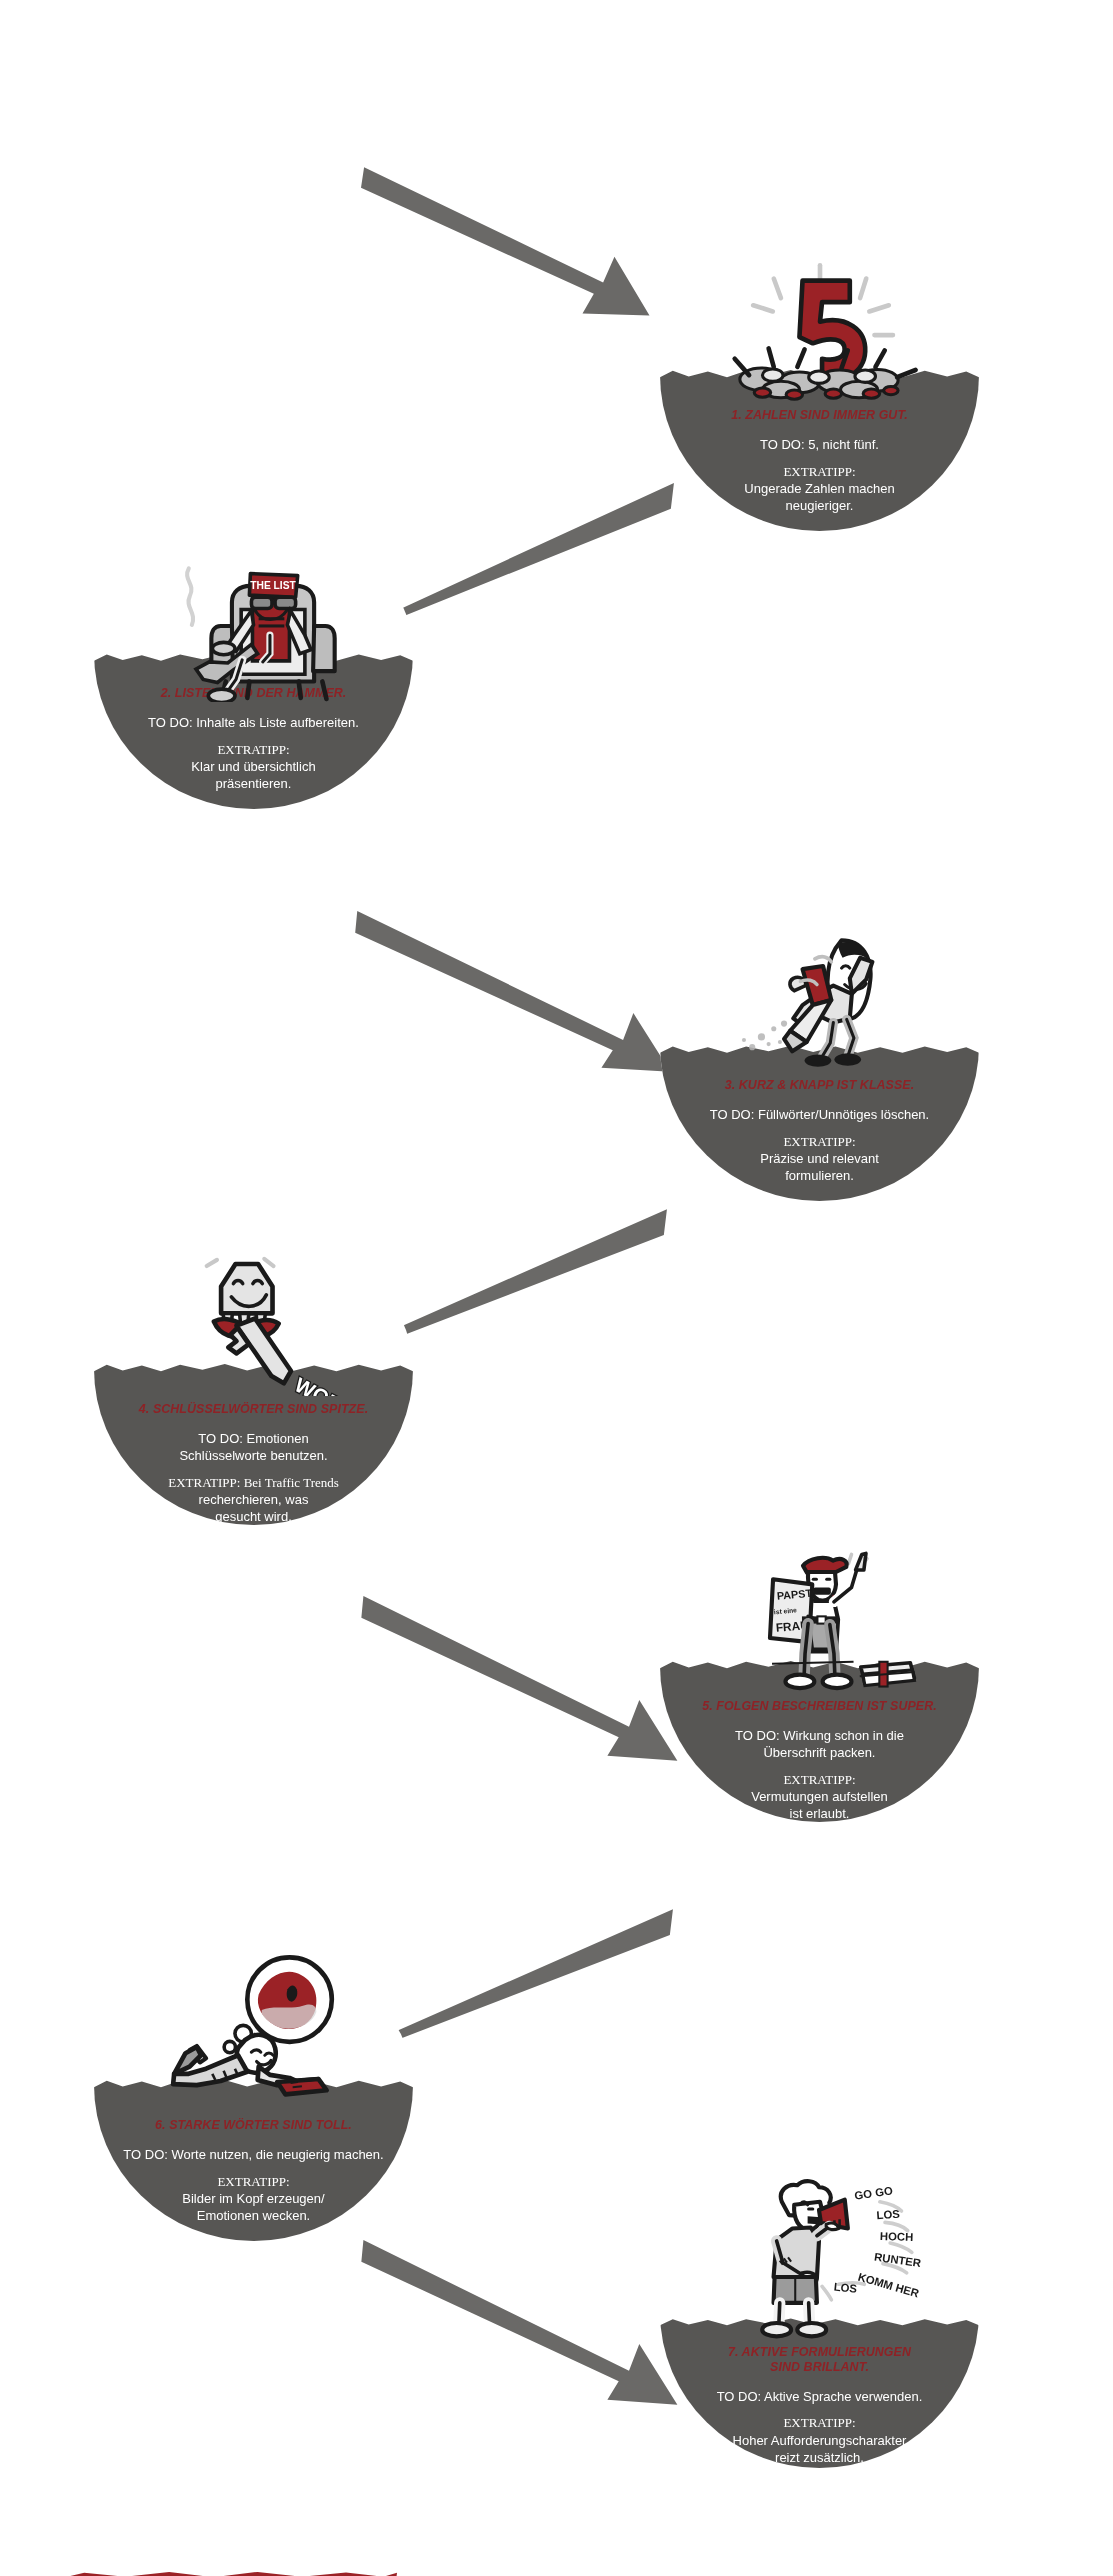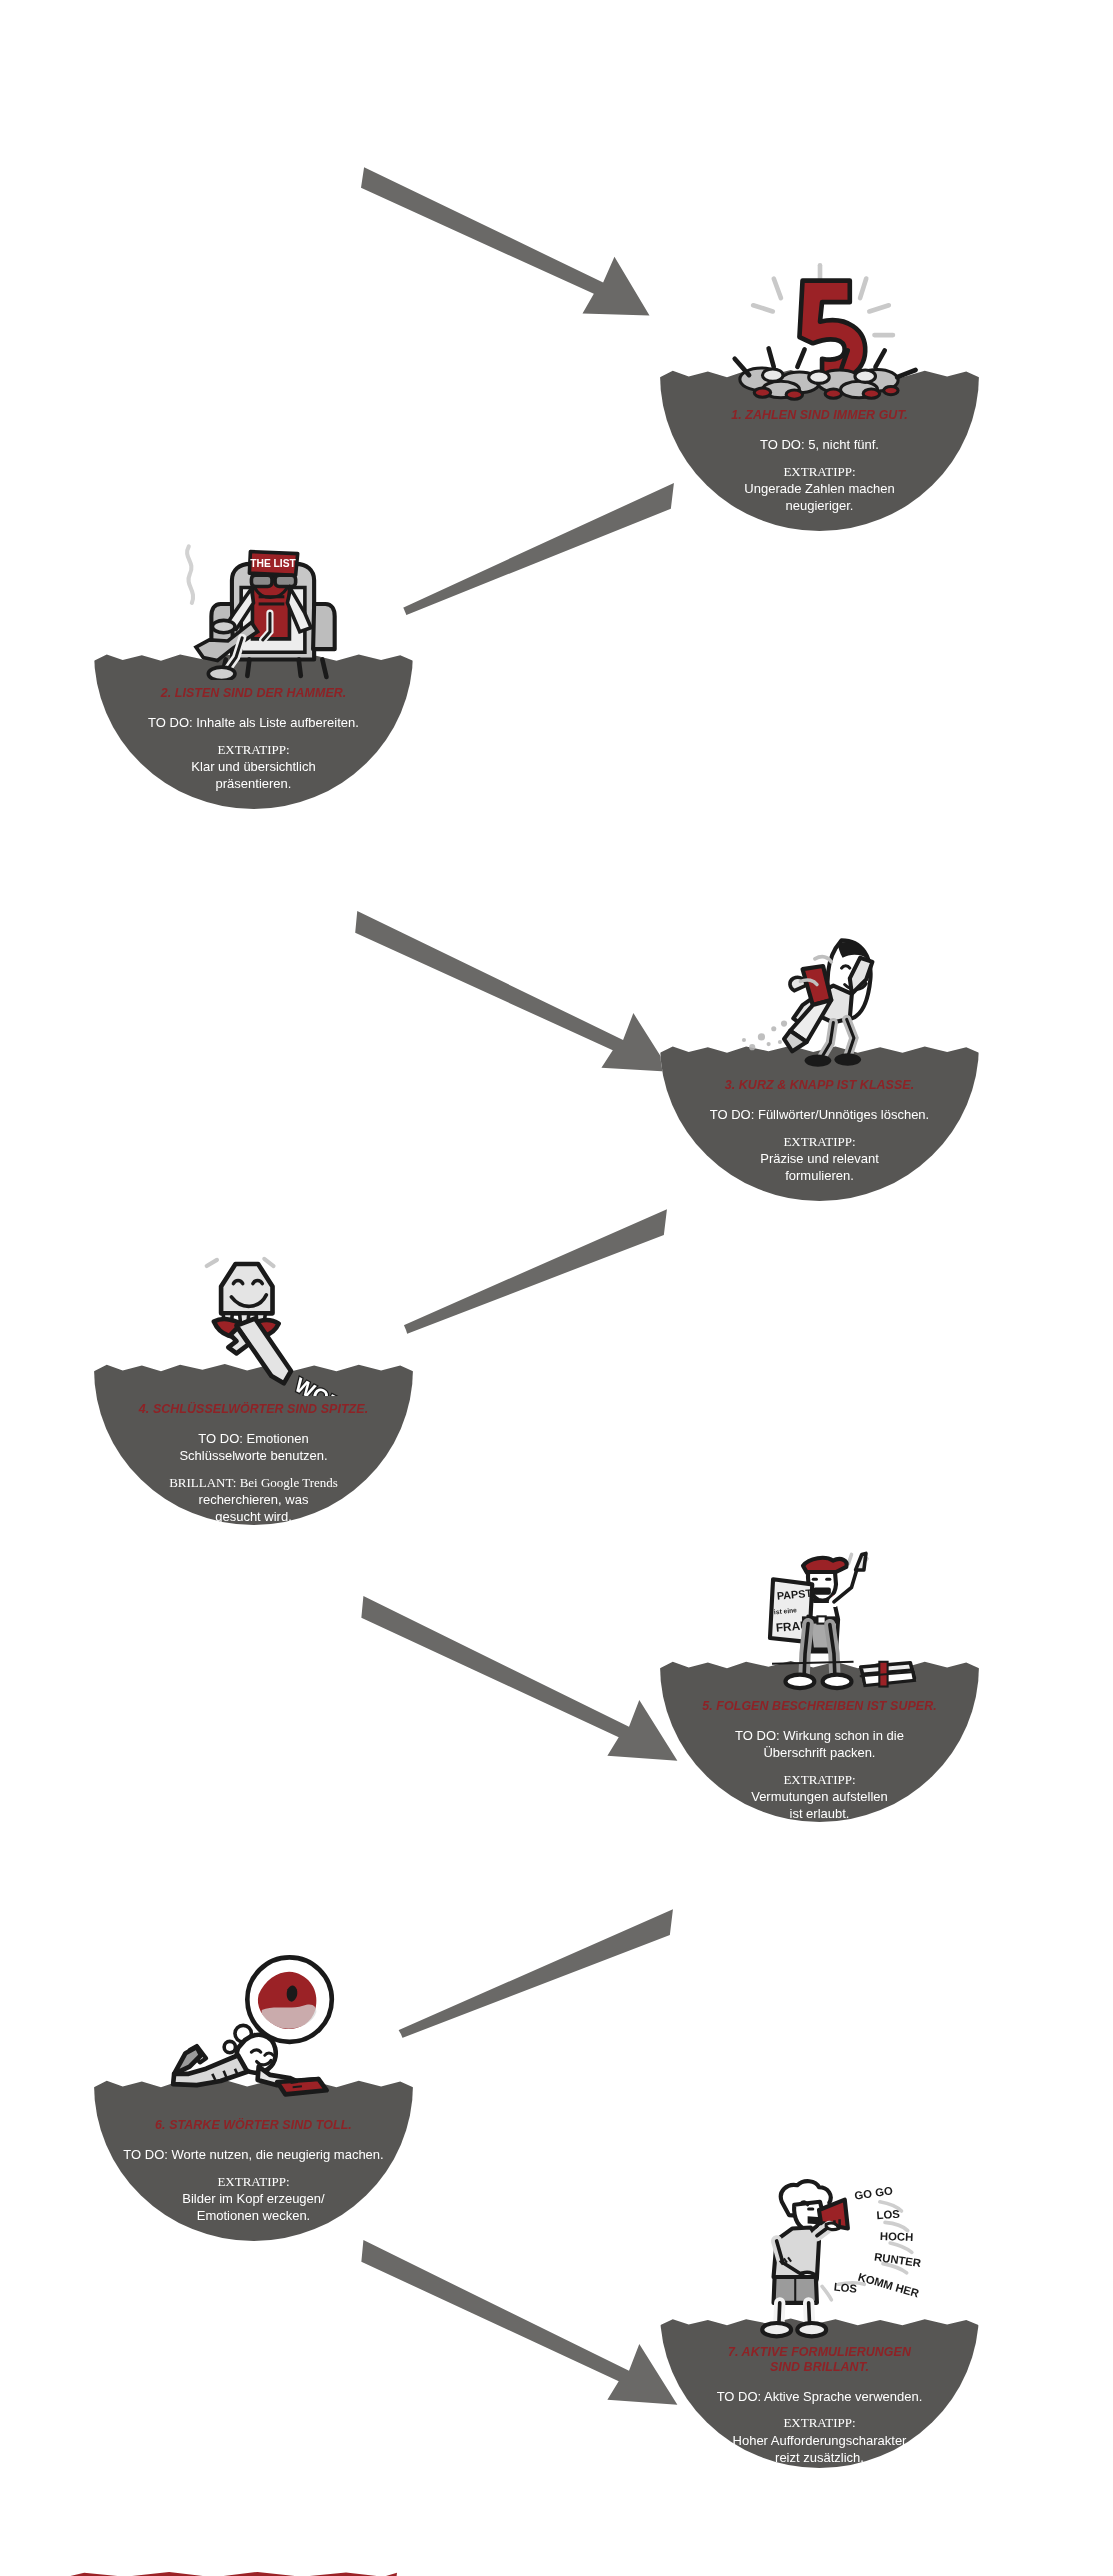--- a/index.html
+++ b/index.html
@@ -187,21 +187,21 @@
       <div class="body">
         <span class="ln">TO DO: 5, nicht fünf.</span>
         <span class="extra">EXTRATIPP:</span>
         <span class="ln">Ungerade Zahlen machen</span>
         <span class="ln">neugieriger.</span>
       </div>
     </div>
   </div>
 
   <div class="tip" style="left:94px; top:520px;">
-    <div class="art" style="position:absolute;left:0;top:5px;height:155px;z-index:4;">
+    <div class="art" style="position:absolute;left:0;top:27px;height:155px;z-index:4;">
       <svg width="237" height="149" viewBox="0 0 460 290">
         <g stroke="#D2D2D2" stroke-width="8" fill="none" stroke-linecap="round">
           <path d="M104 30 C92 52 118 60 106 84 C96 106 120 116 110 140"></path>
         </g>
         <path d="M188 96 L188 250 L348 250 L348 96 C348 76 334 64 312 64 L224 64 C202 64 188 76 188 96 Z" fill="#C7C7C7" stroke="#1A1A1A" stroke-width="8" stroke-linejoin="round"></path>
         <path d="M206 110 L206 236 L330 236 L330 110 Z" fill="#EDEDED" stroke="#1A1A1A" stroke-width="7"></path>
         <path d="M188 142 L166 142 C154 142 148 152 148 166 L148 230 L190 230 Z" fill="#BDBDBD" stroke="#1A1A1A" stroke-width="8" stroke-linejoin="round"></path>
         <path d="M348 142 L370 142 C382 142 388 152 388 166 L388 230 L346 230 Z" fill="#BDBDBD" stroke="#1A1A1A" stroke-width="8" stroke-linejoin="round"></path>
         <g stroke="#1A1A1A" stroke-width="9" stroke-linecap="round">
           <line x1="176" y1="250" x2="168" y2="284"></line>
@@ -326,21 +326,21 @@
         <text x="286" y="288" transform="rotate(28 286 288)" font-family="Liberation Sans, sans-serif" font-size="40" font-weight="700" fill="#FFFFFF" stroke="#1A1A1A" stroke-width="5" paint-order="stroke">WORT</text>
       </svg>
     </div>
     <div class="balloon" style="--grayh:56%;"></div>
     <div class="content">
       <div class="art"></div>
       <div class="heading">4. SCHLÜSSELWÖRTER SIND SPITZE.</div>
       <div class="body">
         <span class="ln">TO DO: Emotionen</span>
         <span class="ln">Schlüsselworte benutzen.</span>
-        <span class="extra">BRILLANT: Bei Google Trends</span>
+        <span class="extra">EXTRATIPP: Bei Traffic Trends</span>
         <span class="ln">recherchieren, was</span>
         <span class="ln">gesucht wird.</span>
       </div>
     </div>
   </div>
 
   <div class="tip" style="left:660px; top:1533px;">
     <div class="art" style="position:absolute;left:0;top:5.2px;height:160px;z-index:4;">
       <svg width="227" height="155" viewBox="0 0 440 300">
         <g stroke="#C8C8C8" stroke-width="7" stroke-linecap="round">

